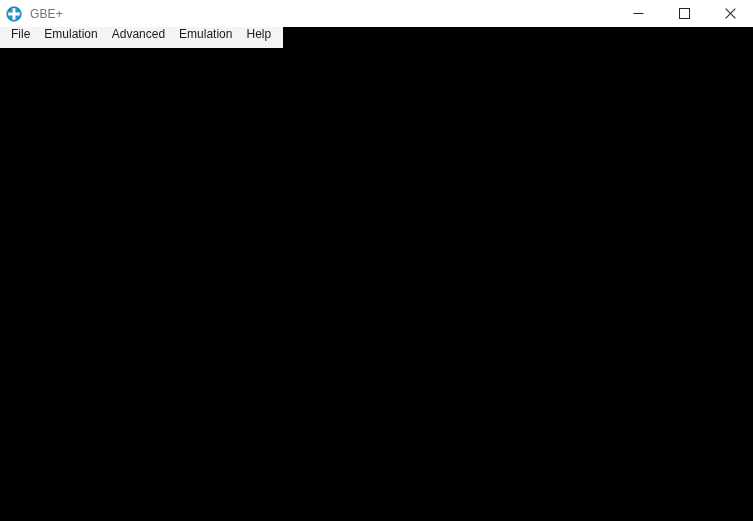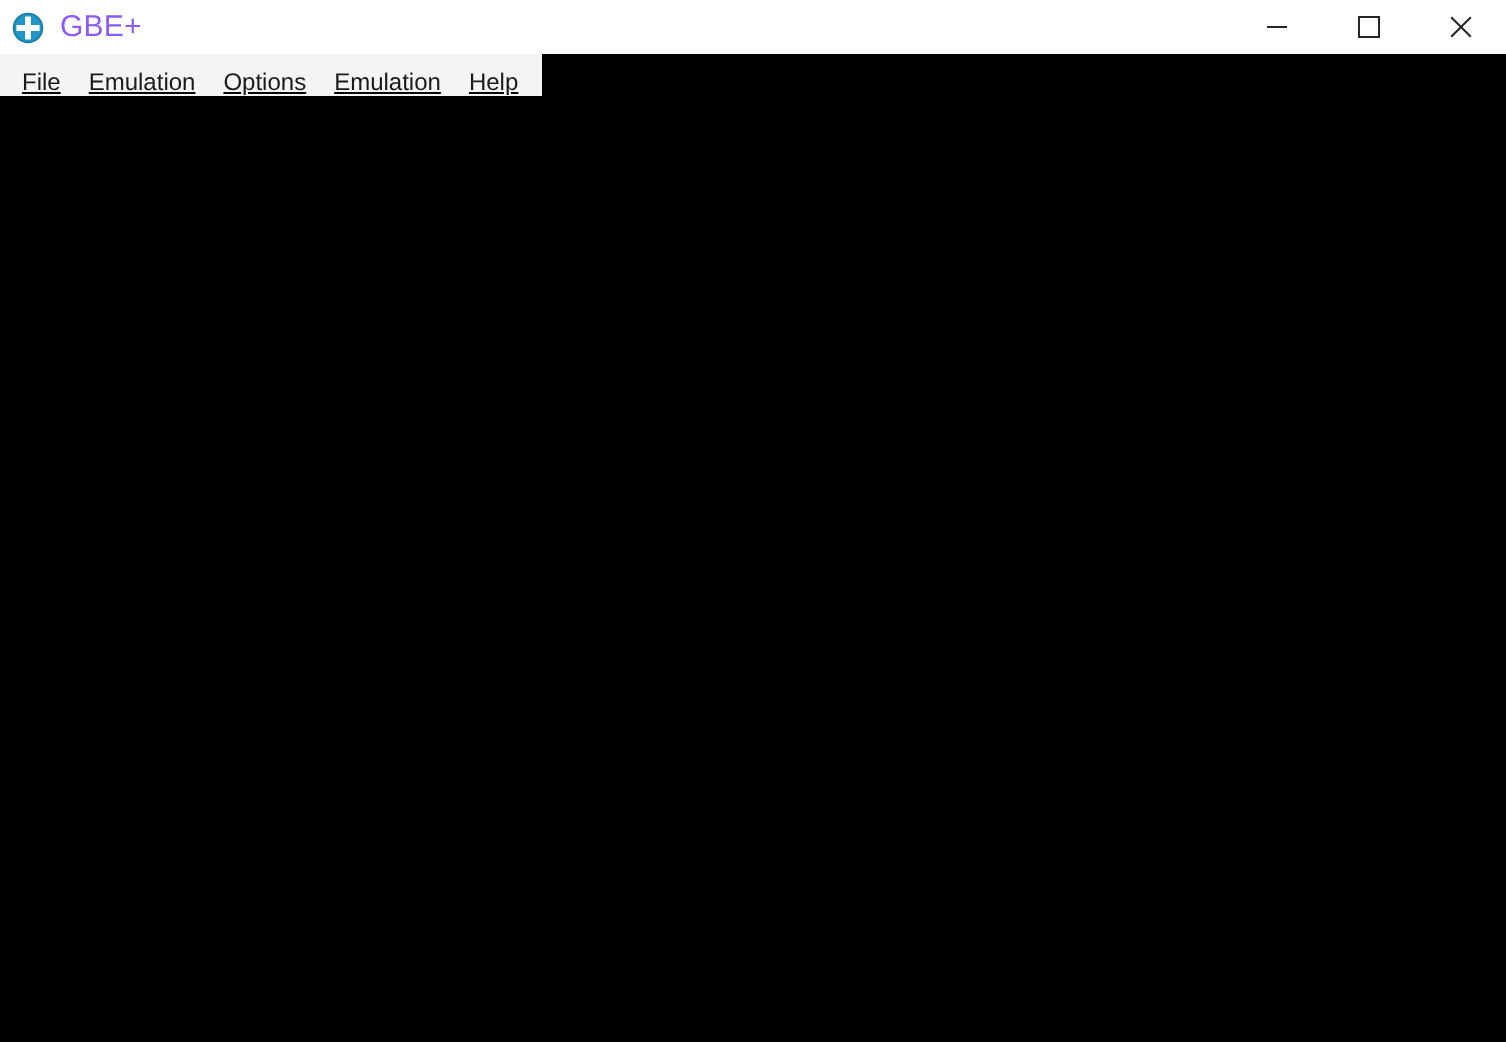--- a/index.html
+++ b/index.html
@@ -38,23 +38,23 @@
   #app-icon {
     width: 16px;
     height: 16px;
     margin-left: 6px;
     margin-right: 8px;
     flex: 0 0 auto;
     display: block;
   }
 
   #title-text {
-    font-size: 15px;
+    font-size: 12px;
     line-height: 14px;
-    color: #8b5cf6;
+    color: #737373;
     letter-spacing: 0.1px;
     white-space: nowrap;
   }
 
   #window-controls {
     margin-left: auto;
     display: flex;
     height: 27px;
     align-items: stretch;
   }
@@ -77,25 +77,24 @@
     height: 21px;
     min-height: 21px;
     background: #000000;
     display: flex;
     align-items: stretch;
     user-select: none;
   }
   #menu-bar-strip {
     background: #f4f4f4;
     display: flex;
-    align-items: flex-end;
+    align-items: flex-start;
     padding-left: 4px;
     padding-right: 5px;
     box-sizing: border-box;
-    text-decoration: underline;
   }
   .menu-item {
     display: flex;
     align-items: center;
     padding: 0 7px;
     font-size: 12px;
     line-height: 14px;
     color: #1a1a1a;
     white-space: nowrap;
     cursor: default;
@@ -145,21 +144,21 @@
         </svg>
       </button>
 
     </div>
   </div>
 
   <div id="menu-bar">
     <div id="menu-bar-strip">
       <div class="menu-item">File</div>
       <div class="menu-item">Emulation</div>
-      <div class="menu-item">Options</div>
+      <div class="menu-item">Advanced</div>
       <div class="menu-item">Emulation</div>
       <div class="menu-item">Help</div>
     </div>
   </div>
 
   <div id="display-area"></div>
 
 </div>
 
 </body></html>

